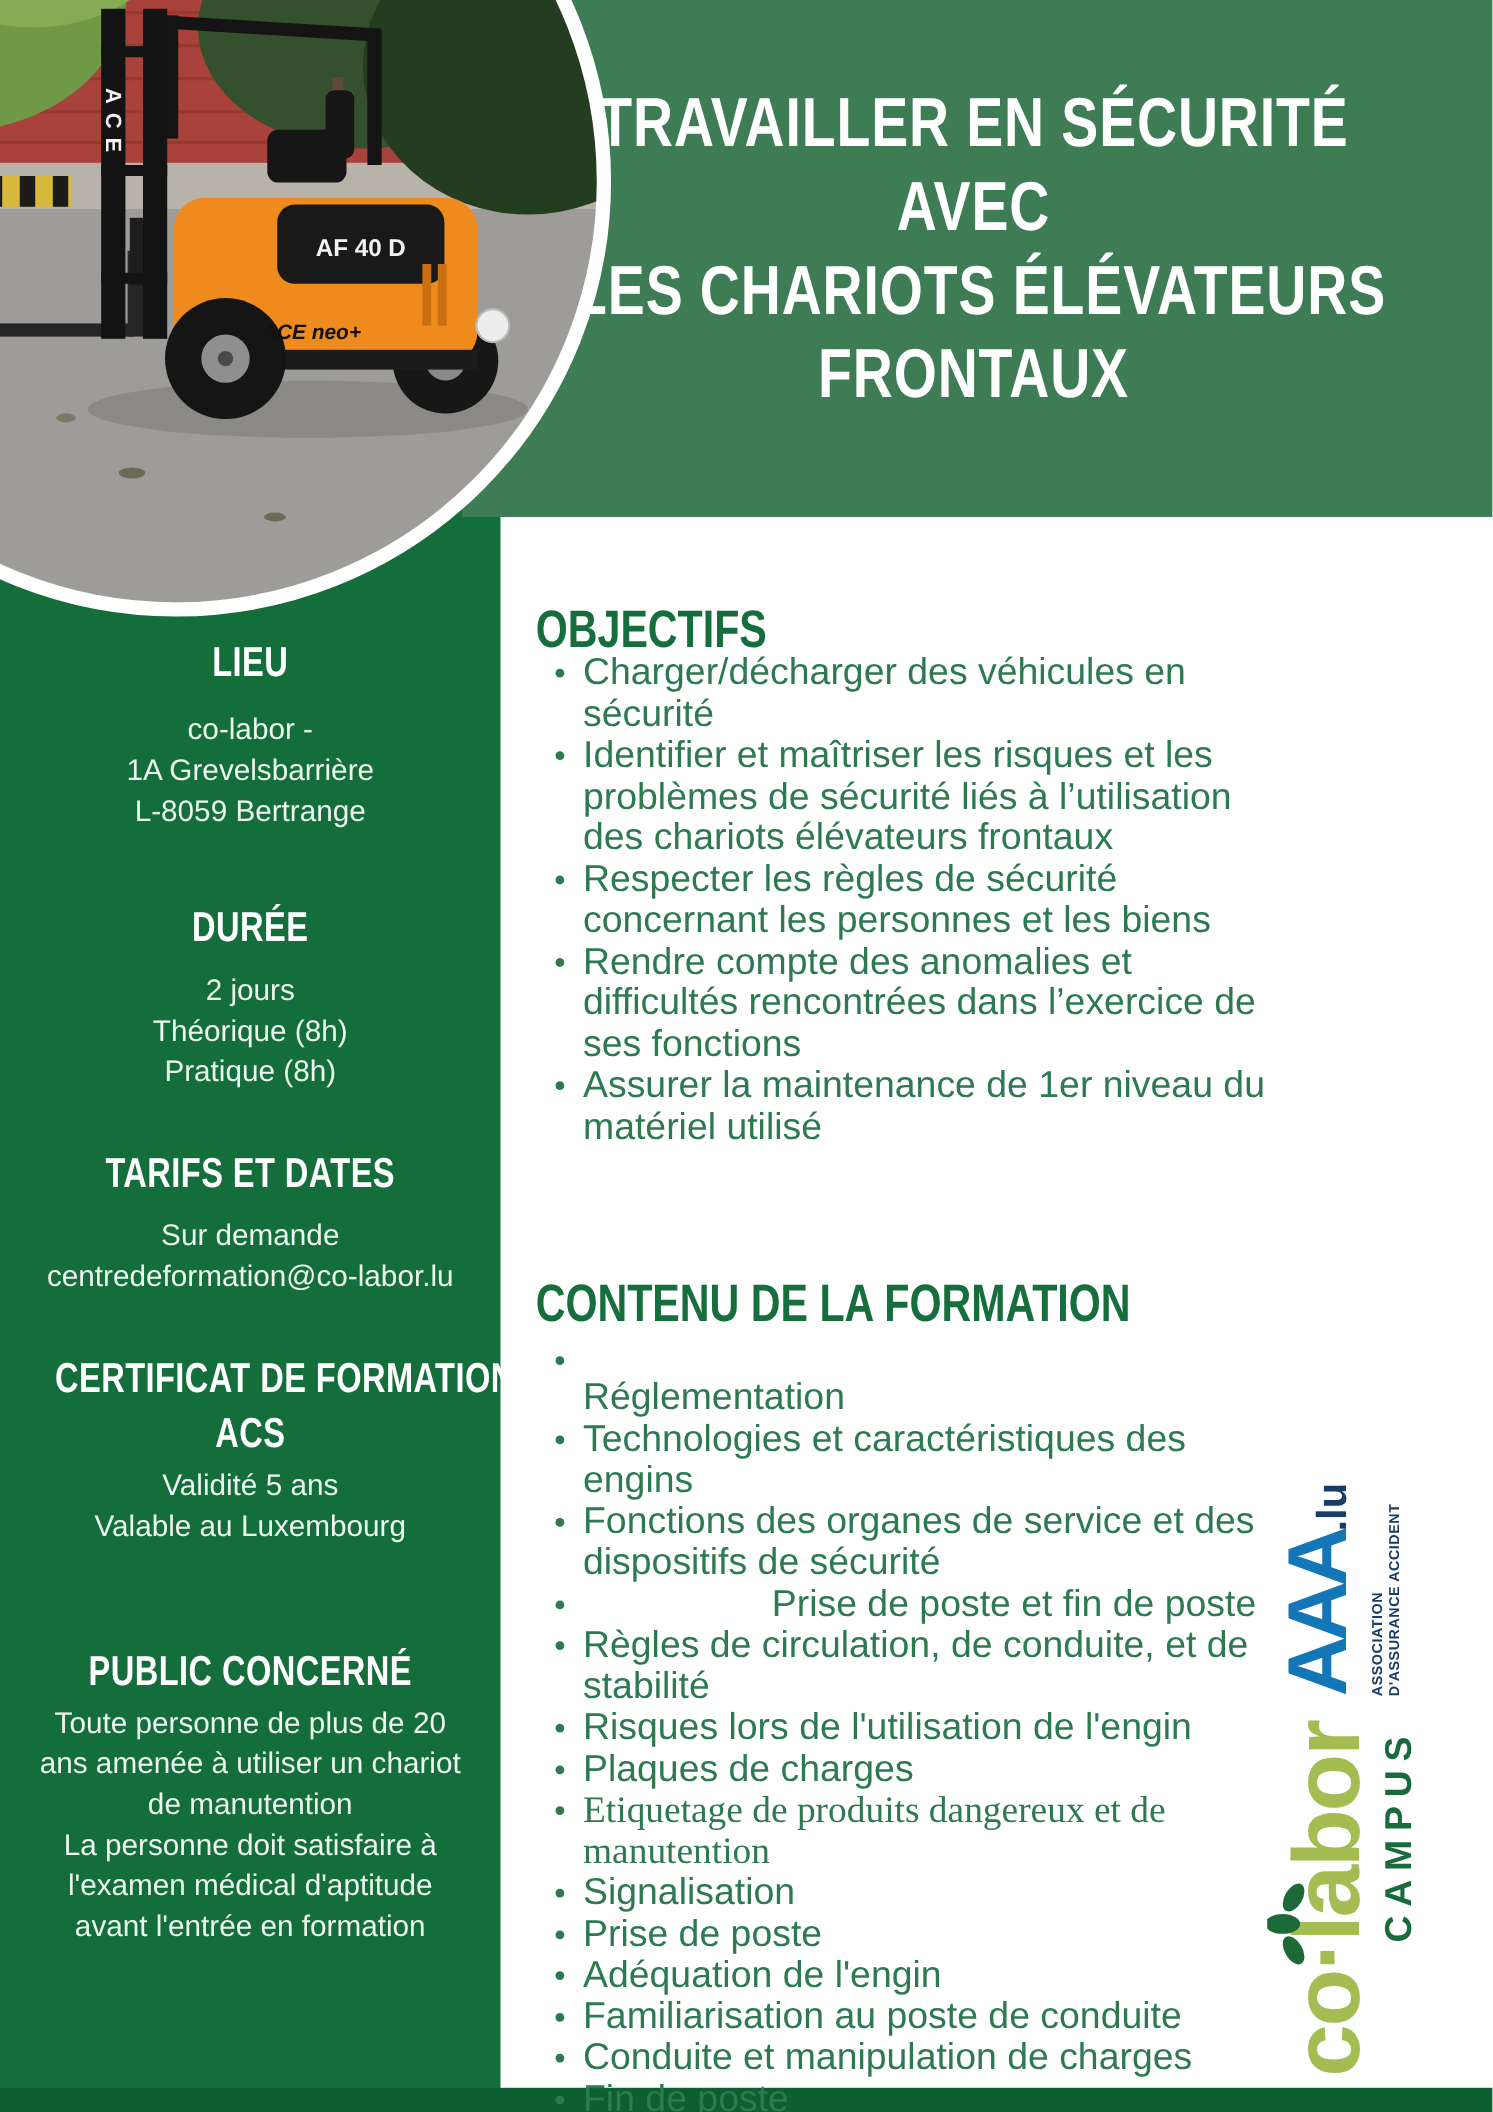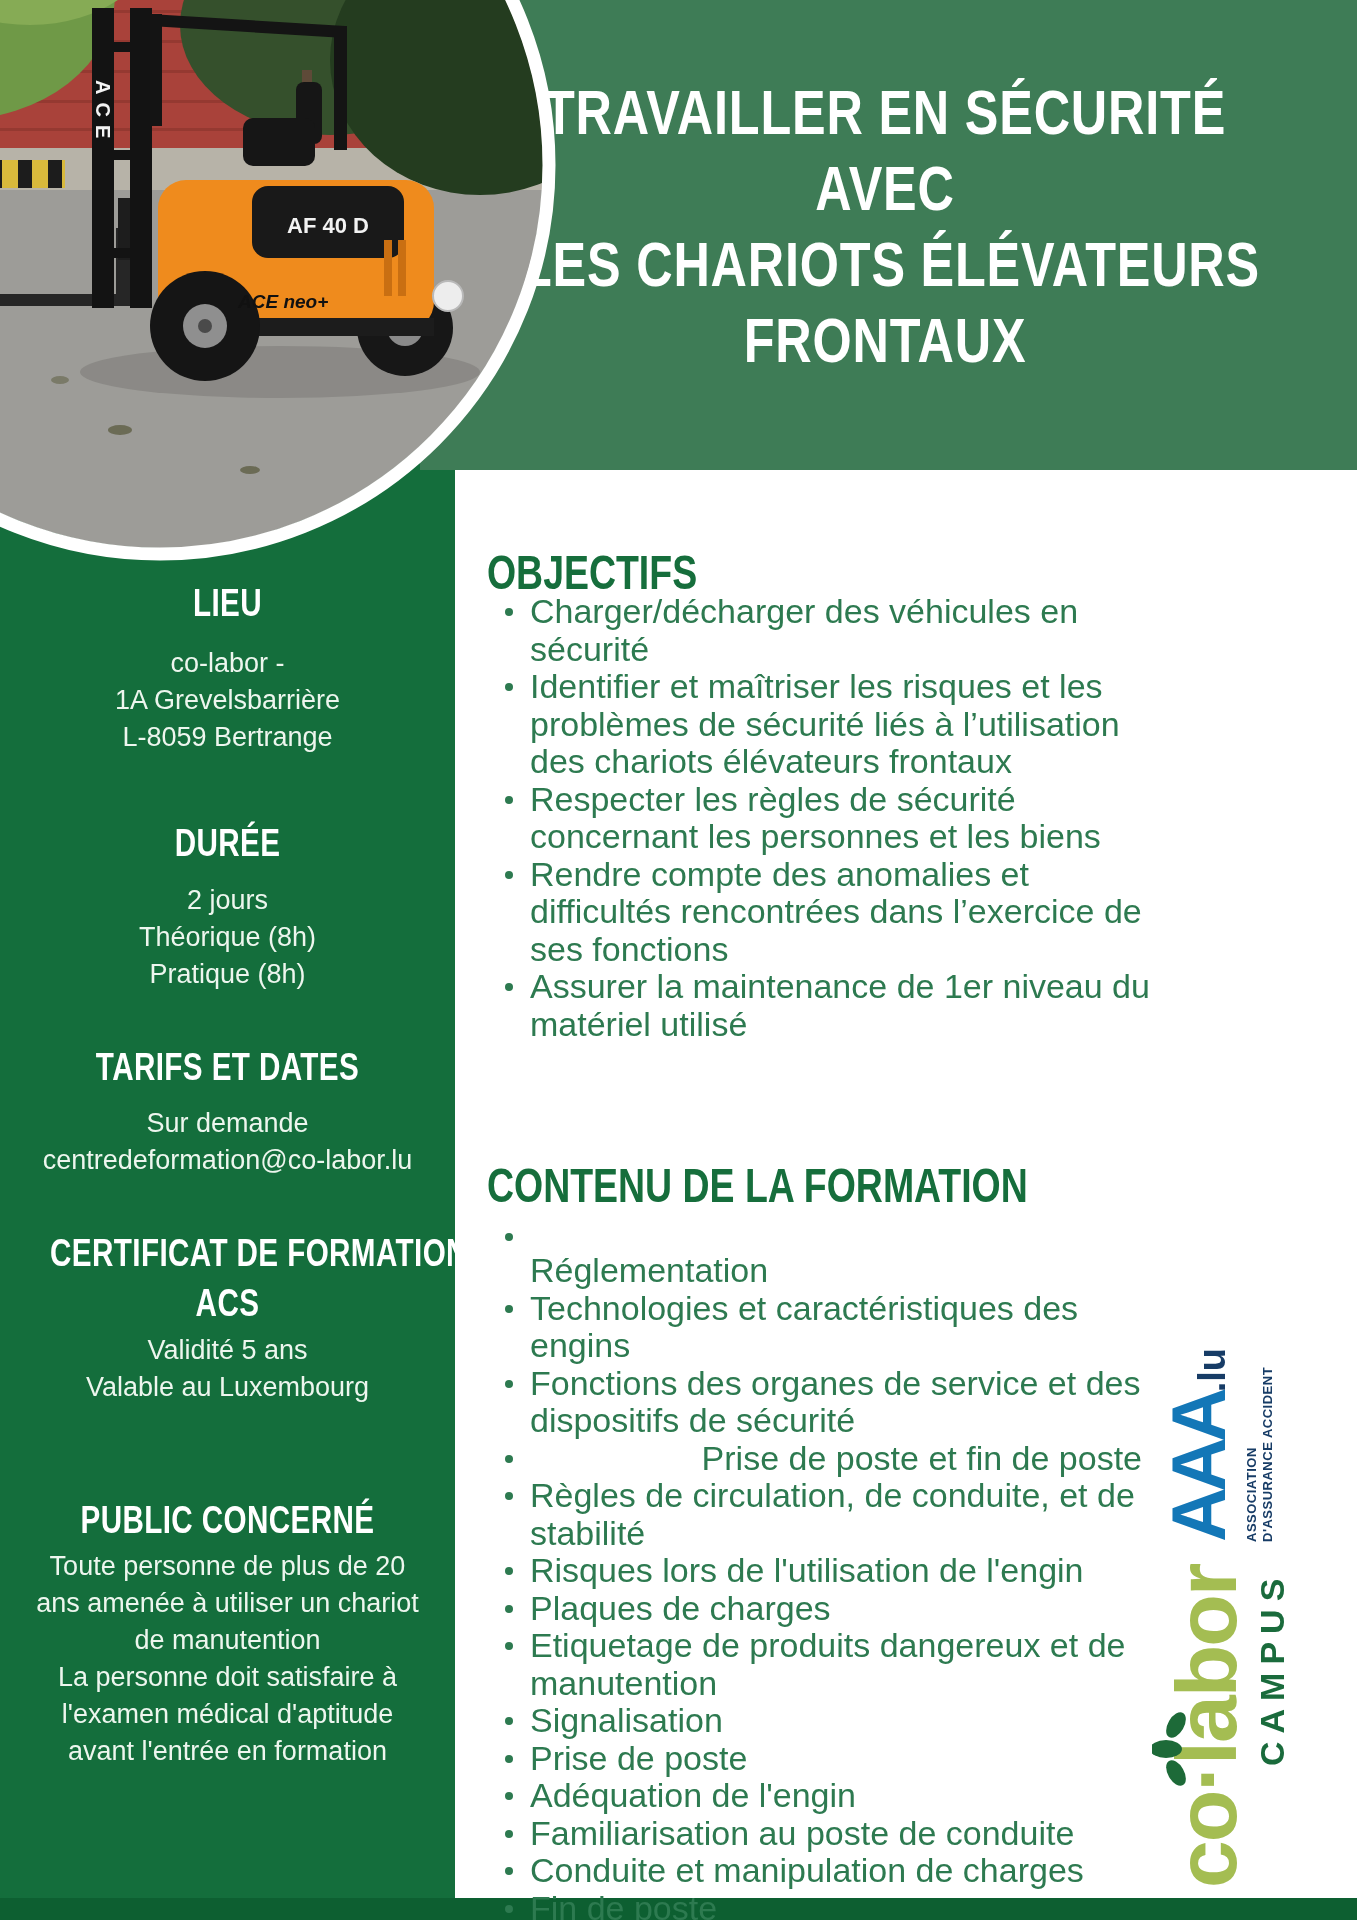--- a/index.html
+++ b/index.html
@@ -222,21 +222,21 @@
     <div class="bullet">
         <span class="dot"></span>
         <span style="width:612px;">Risques lors de l'utilisation de l'engin</span>
       </div>
     <div class="bullet">
         <span class="dot"></span>
         <span style="width:612px;">Plaques de charges</span>
       </div>
     <div class="bullet">
         <span class="dot"></span>
-        <span style="width:612px;">Etiquetage de produits dangereux et de manutention</span>
+        <span style="width:612px;font-family:Liberation Serif, serif;">Etiquetage de produits dangereux et de manutention</span>
       </div>
     <div class="bullet">
         <span class="dot"></span>
         <span style="width:612px;">Signalisation</span>
       </div>
     <div class="bullet">
         <span class="dot"></span>
         <span style="width:612px;">Prise de poste</span>
       </div>
     <div class="bullet">

